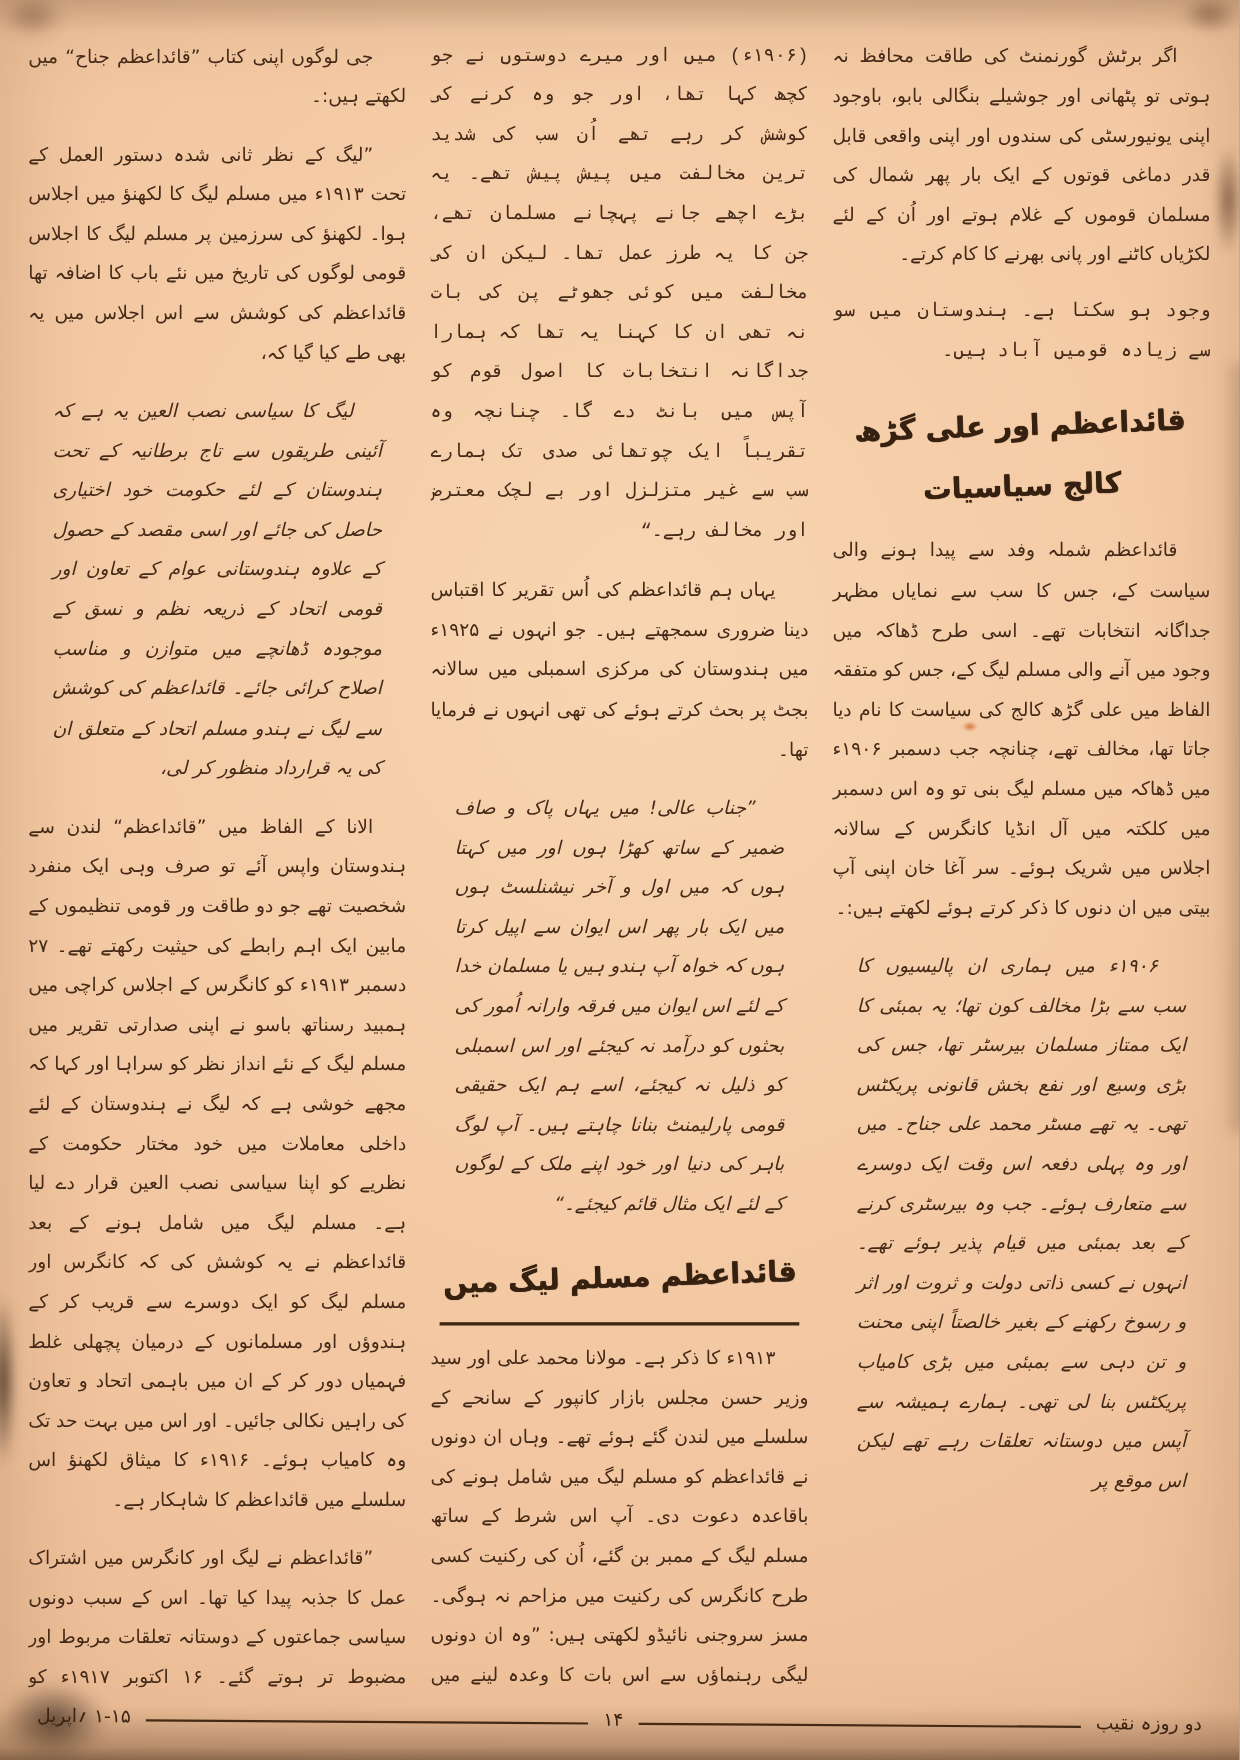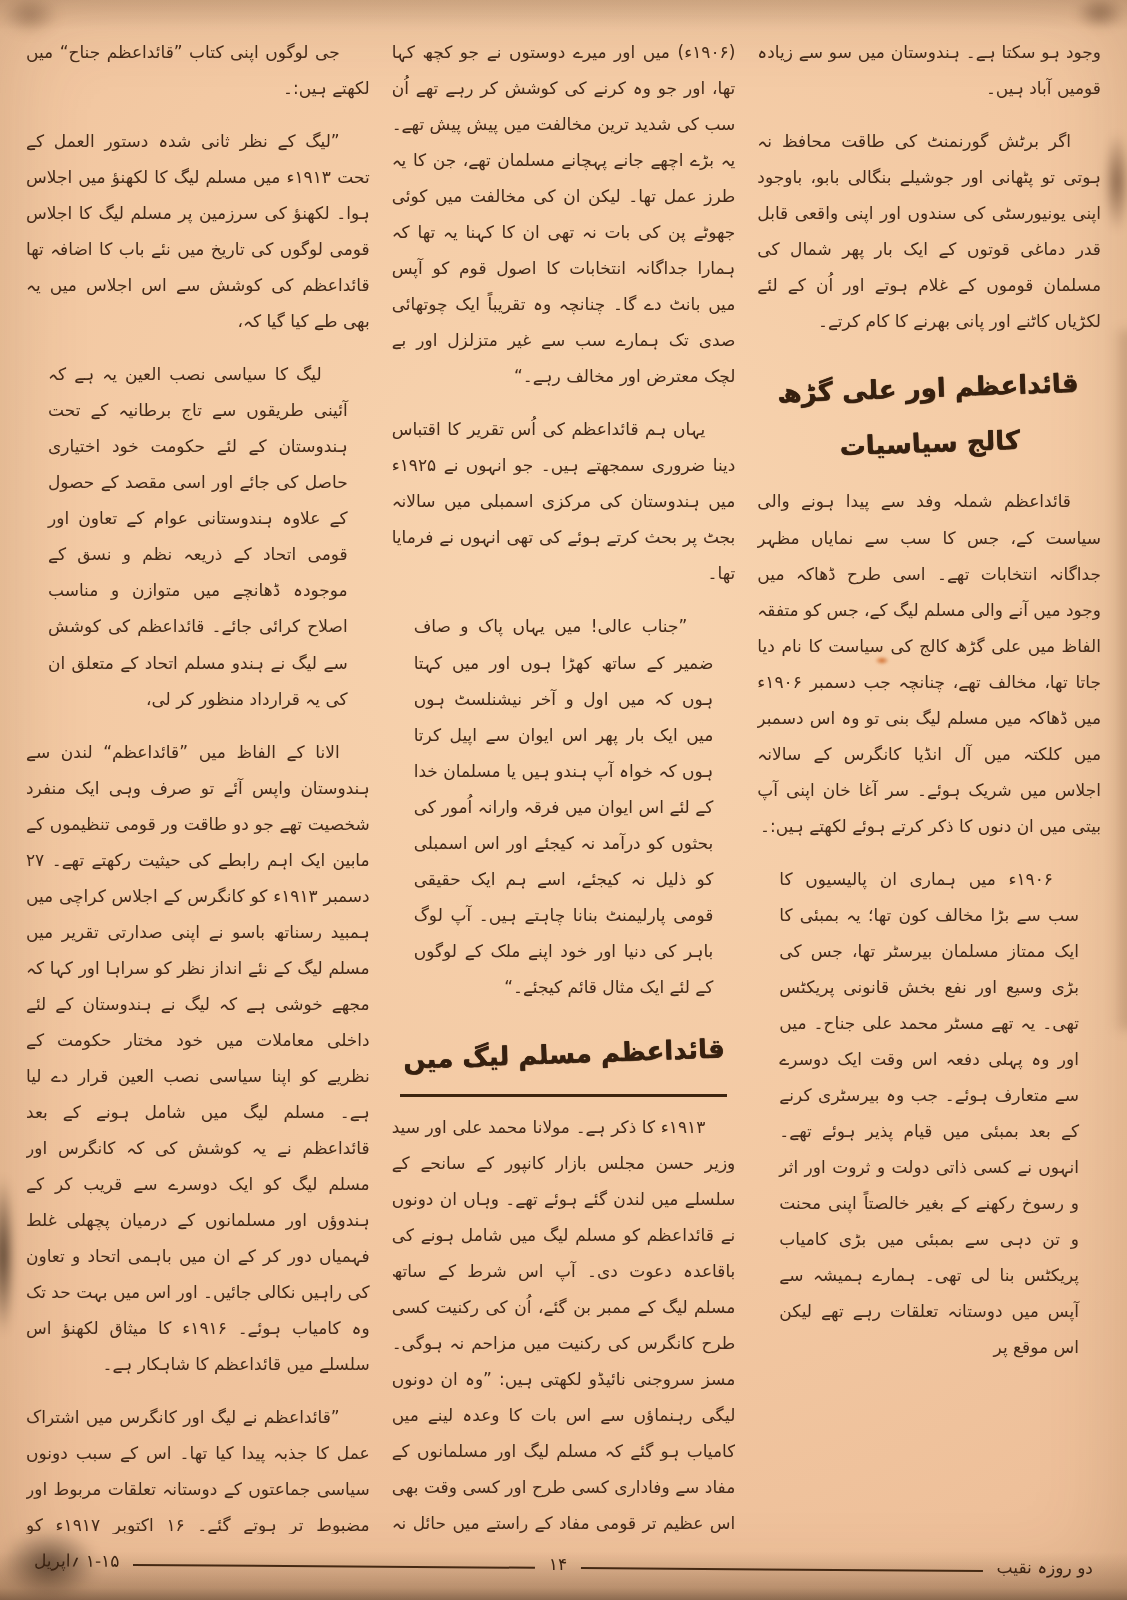--- a/index.html
+++ b/index.html
@@ -35,22 +35,22 @@
   .s7{right:-6px;top:330px;width:20px;height:700px;filter:blur(6px);
       background:linear-gradient(to left, rgba(70,36,12,.28), rgba(70,36,12,0));}
 
   
   .columns{position:absolute;top:34px;right:26px;left:26px;bottom:66px;
     display:flex;gap:22px;direction:rtl;}
   .col{flex:1 1 0;overflow:hidden;
     font-size:17px;line-height:2.12;text-align:justify;}
 
   .para{margin:0 0 17px;text-indent:30px;}
-  .cont{text-indent:0;}
-  .quote{margin:0 22px 17px;text-indent:26px;}
+  .cont{text-indent:0;font-family:Liberation Mono, monospace;}
+  .quote{margin:0 22px 17px;text-indent:26px;font-style:italic;}
 
   .heading{text-align:center;margin:22px 0 12px;}
   .htext{display:inline-block;font-size:26px;font-weight:bold;color:#36200f;
     transform:rotate(-2deg);letter-spacing:-.5px;
     text-shadow:0 0 .7px #36200f, .4px .4px 0 rgba(54,32,15,.55);}
   .underline{height:0;border-top:3px solid #3d250f;margin:12px 8px 0;}
 
   .pagefoot{position:absolute;left:34px;right:34px;bottom:26px;
     display:flex;align-items:center;gap:14px;direction:rtl;
     font-size:17px;color:#3c2413;transform:rotate(.4deg);}
@@ -66,22 +66,22 @@
   <div class="stain s2"></div>
   <div class="stain s3"></div>
   <div class="stain s4"></div>
   <div class="stain s5"></div>
   <div class="stain s6"></div>
   <div class="stain s7"></div>
 
   <main class="columns">
 
     <section class="col">
+      <p class="para">اگر برٹش گورنمنٹ کی طاقت محافظ نہ ہوتی تو پٹھانی اور جوشیلے بنگالی بابو، باوجود اپنی یونیورسٹی کی سندوں اور اپنی واقعی قابل قدر دماغی قوتوں کے ایک بار پھر شمال کی مسلمان قوموں کے غلام ہوتے اور اُن کے لئے لکڑیاں کاٹنے اور پانی بھرنے کا کام کرتے۔</p>
       <p class="para cont">وجود ہو سکتا ہے۔ ہندوستان میں سو سے زیادہ قومیں آباد ہیں۔</p>
-      <p class="para">اگر برٹش گورنمنٹ کی طاقت محافظ نہ ہوتی تو پٹھانی اور جوشیلے بنگالی بابو، باوجود اپنی یونیورسٹی کی سندوں اور اپنی واقعی قابل قدر دماغی قوتوں کے ایک بار پھر شمال کی مسلمان قوموں کے غلام ہوتے اور اُن کے لئے لکڑیاں کاٹنے اور پانی بھرنے کا کام کرتے۔</p>
       <div class="heading">
         <span class="htext">قائداعظم اور علی گڑھ کالج سیاسیات</span>
       </div>
       <p class="para">قائداعظم شملہ وفد سے پیدا ہونے والی سیاست کے، جس کا سب سے نمایاں مظہر جداگانہ انتخابات تھے۔ اسی طرح ڈھاکہ میں وجود میں آنے والی مسلم لیگ کے، جس کو متفقہ الفاظ میں علی گڑھ کالج کی سیاست کا نام دیا جاتا تھا، مخالف تھے، چنانچہ جب دسمبر ۱۹۰۶ء میں ڈھاکہ میں مسلم لیگ بنی تو وہ اس دسمبر میں کلکتہ میں آل انڈیا کانگرس کے سالانہ اجلاس میں شریک ہوئے۔ سر آغا خان اپنی آپ بیتی میں ان دنوں کا ذکر کرتے ہوئے لکھتے ہیں:۔</p>
       <p class="para quote">۱۹۰۶ء میں ہماری ان پالیسیوں کا سب سے بڑا مخالف کون تھا؛ یہ بمبئی کا ایک ممتاز مسلمان بیرسٹر تھا، جس کی بڑی وسیع اور نفع بخش قانونی پریکٹس تھی۔ یہ تھے مسٹر محمد علی جناح۔ میں اور وہ پہلی دفعہ اس وقت ایک دوسرے سے متعارف ہوئے۔ جب وہ بیرسٹری کرنے کے بعد بمبئی میں قیام پذیر ہوئے تھے۔ انہوں نے کسی ذاتی دولت و ثروت اور اثر و رسوخ رکھنے کے بغیر خالصتاً اپنی محنت و تن دہی سے بمبئی میں بڑی کامیاب پریکٹس بنا لی تھی۔ ہمارے ہمیشہ سے آپس میں دوستانہ تعلقات رہے تھے لیکن اس موقع پر</p>
     </section>
 
     <section class="col">
       <p class="para cont">(۱۹۰۶ء) میں اور میرے دوستوں نے جو کچھ کہا تھا، اور جو وہ کرنے کی کوشش کر رہے تھے اُن سب کی شدید ترین مخالفت میں پیش پیش تھے۔ یہ بڑے اچھے جانے پہچانے مسلمان تھے، جن کا یہ طرز عمل تھا۔ لیکن ان کی مخالفت میں کوئی جھوٹے پن کی بات نہ تھی ان کا کہنا یہ تھا کہ ہمارا جداگانہ انتخابات کا اصول قوم کو آپس میں بانٹ دے گا۔ چنانچہ وہ تقریباً ایک چوتھائی صدی تک ہمارے سب سے غیر متزلزل اور بے لچک معترض اور مخالف رہے۔“</p>
       <p class="para">یہاں ہم قائداعظم کی اُس تقریر کا اقتباس دینا ضروری سمجھتے ہیں۔ جو انہوں نے ۱۹۲۵ء میں ہندوستان کی مرکزی اسمبلی میں سالانہ بجٹ پر بحث کرتے ہوئے کی تھی انہوں نے فرمایا تھا۔</p>

